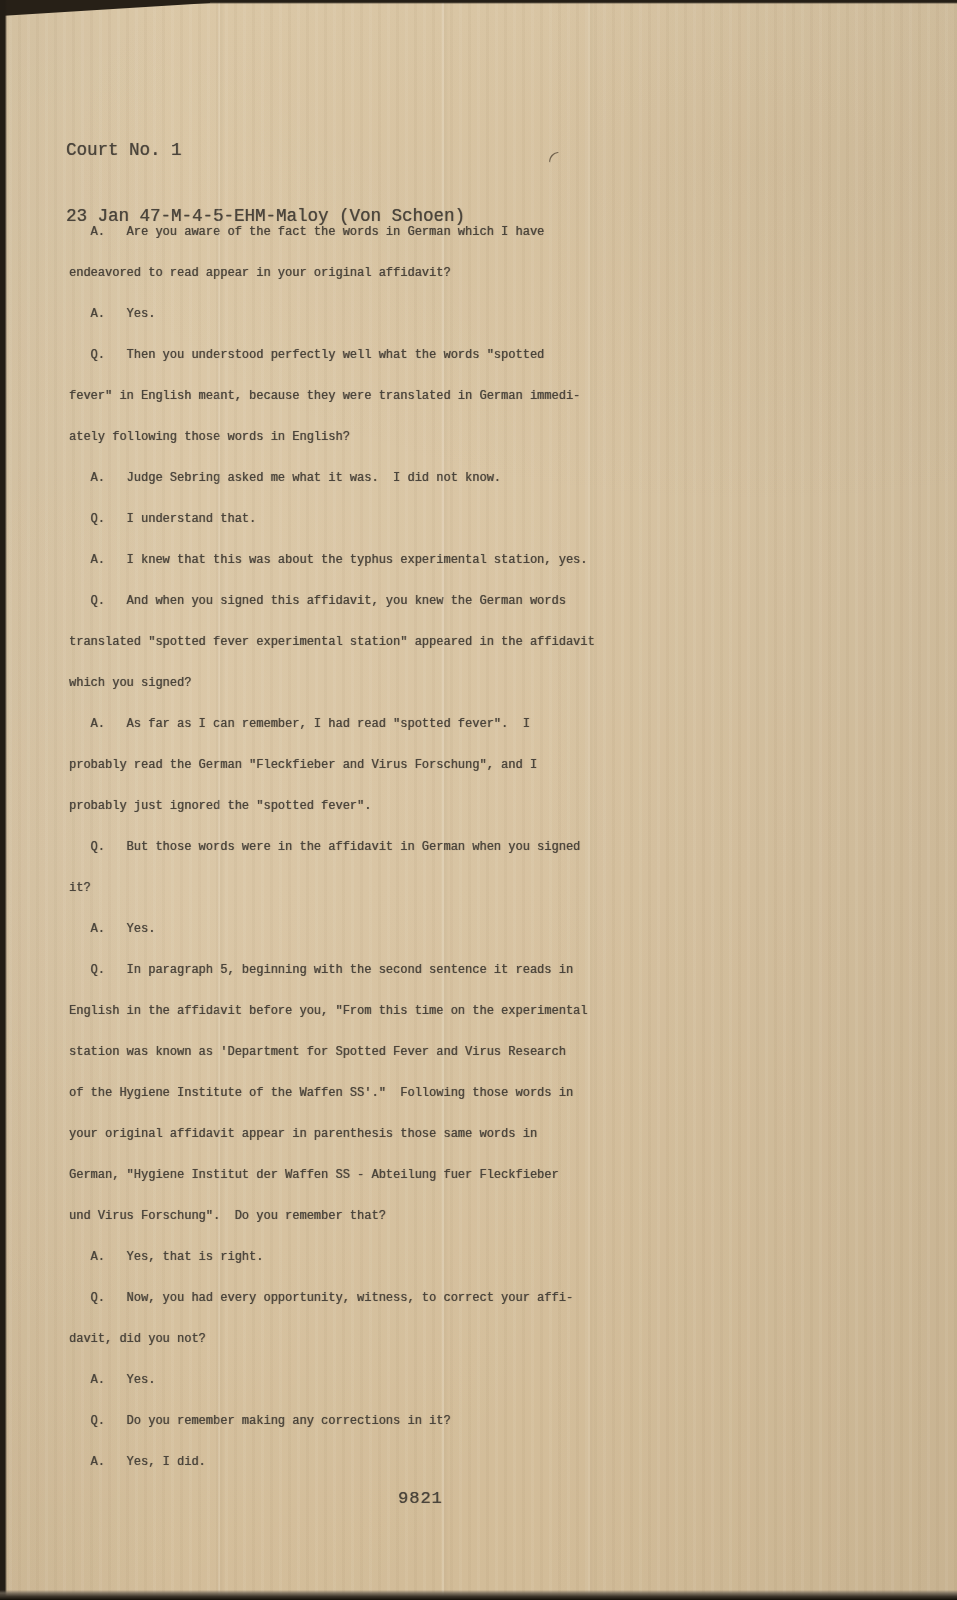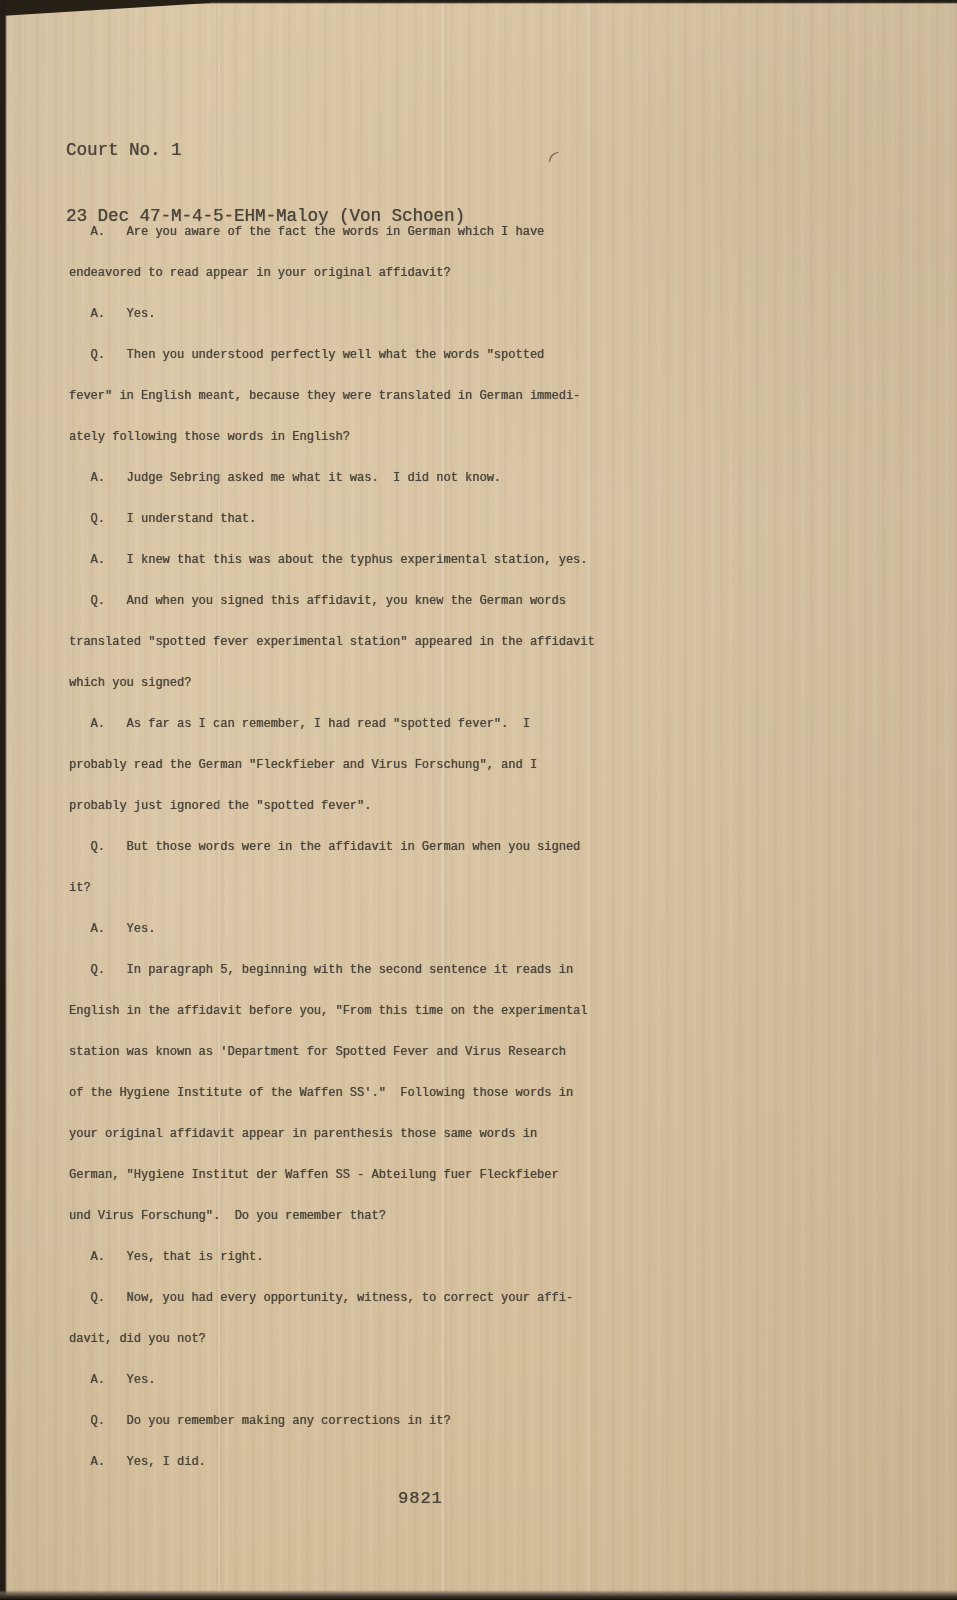--- a/index.html
+++ b/index.html
@@ -76,21 +76,21 @@
   .crease.c2 { left: 442px; }
   .crease.c3 { left: 588px; }
 </style>
 </head>
 <body>
 
 <div class="scan">
 
   <div class="header typed">
     <div>Court No. 1</div>
-    <div>23 Dec 47-M-4-5-EHM-Maloy (Von Schoen)</div>
+    <div>23 Jan 47-M-4-5-EHM-Maloy (Von Schoen)</div>
   </div>
 
   <span class="stray-mark">(</span>
 
   <pre class="body-text typed">   A.   Are you aware of the fact the words in German which I have
 endeavored to read appear in your original affidavit?
    A.   Yes.
    Q.   Then you understood perfectly well what the words "spotted
 fever" in English meant, because they were translated in German immedi-
 ately following those words in English?

